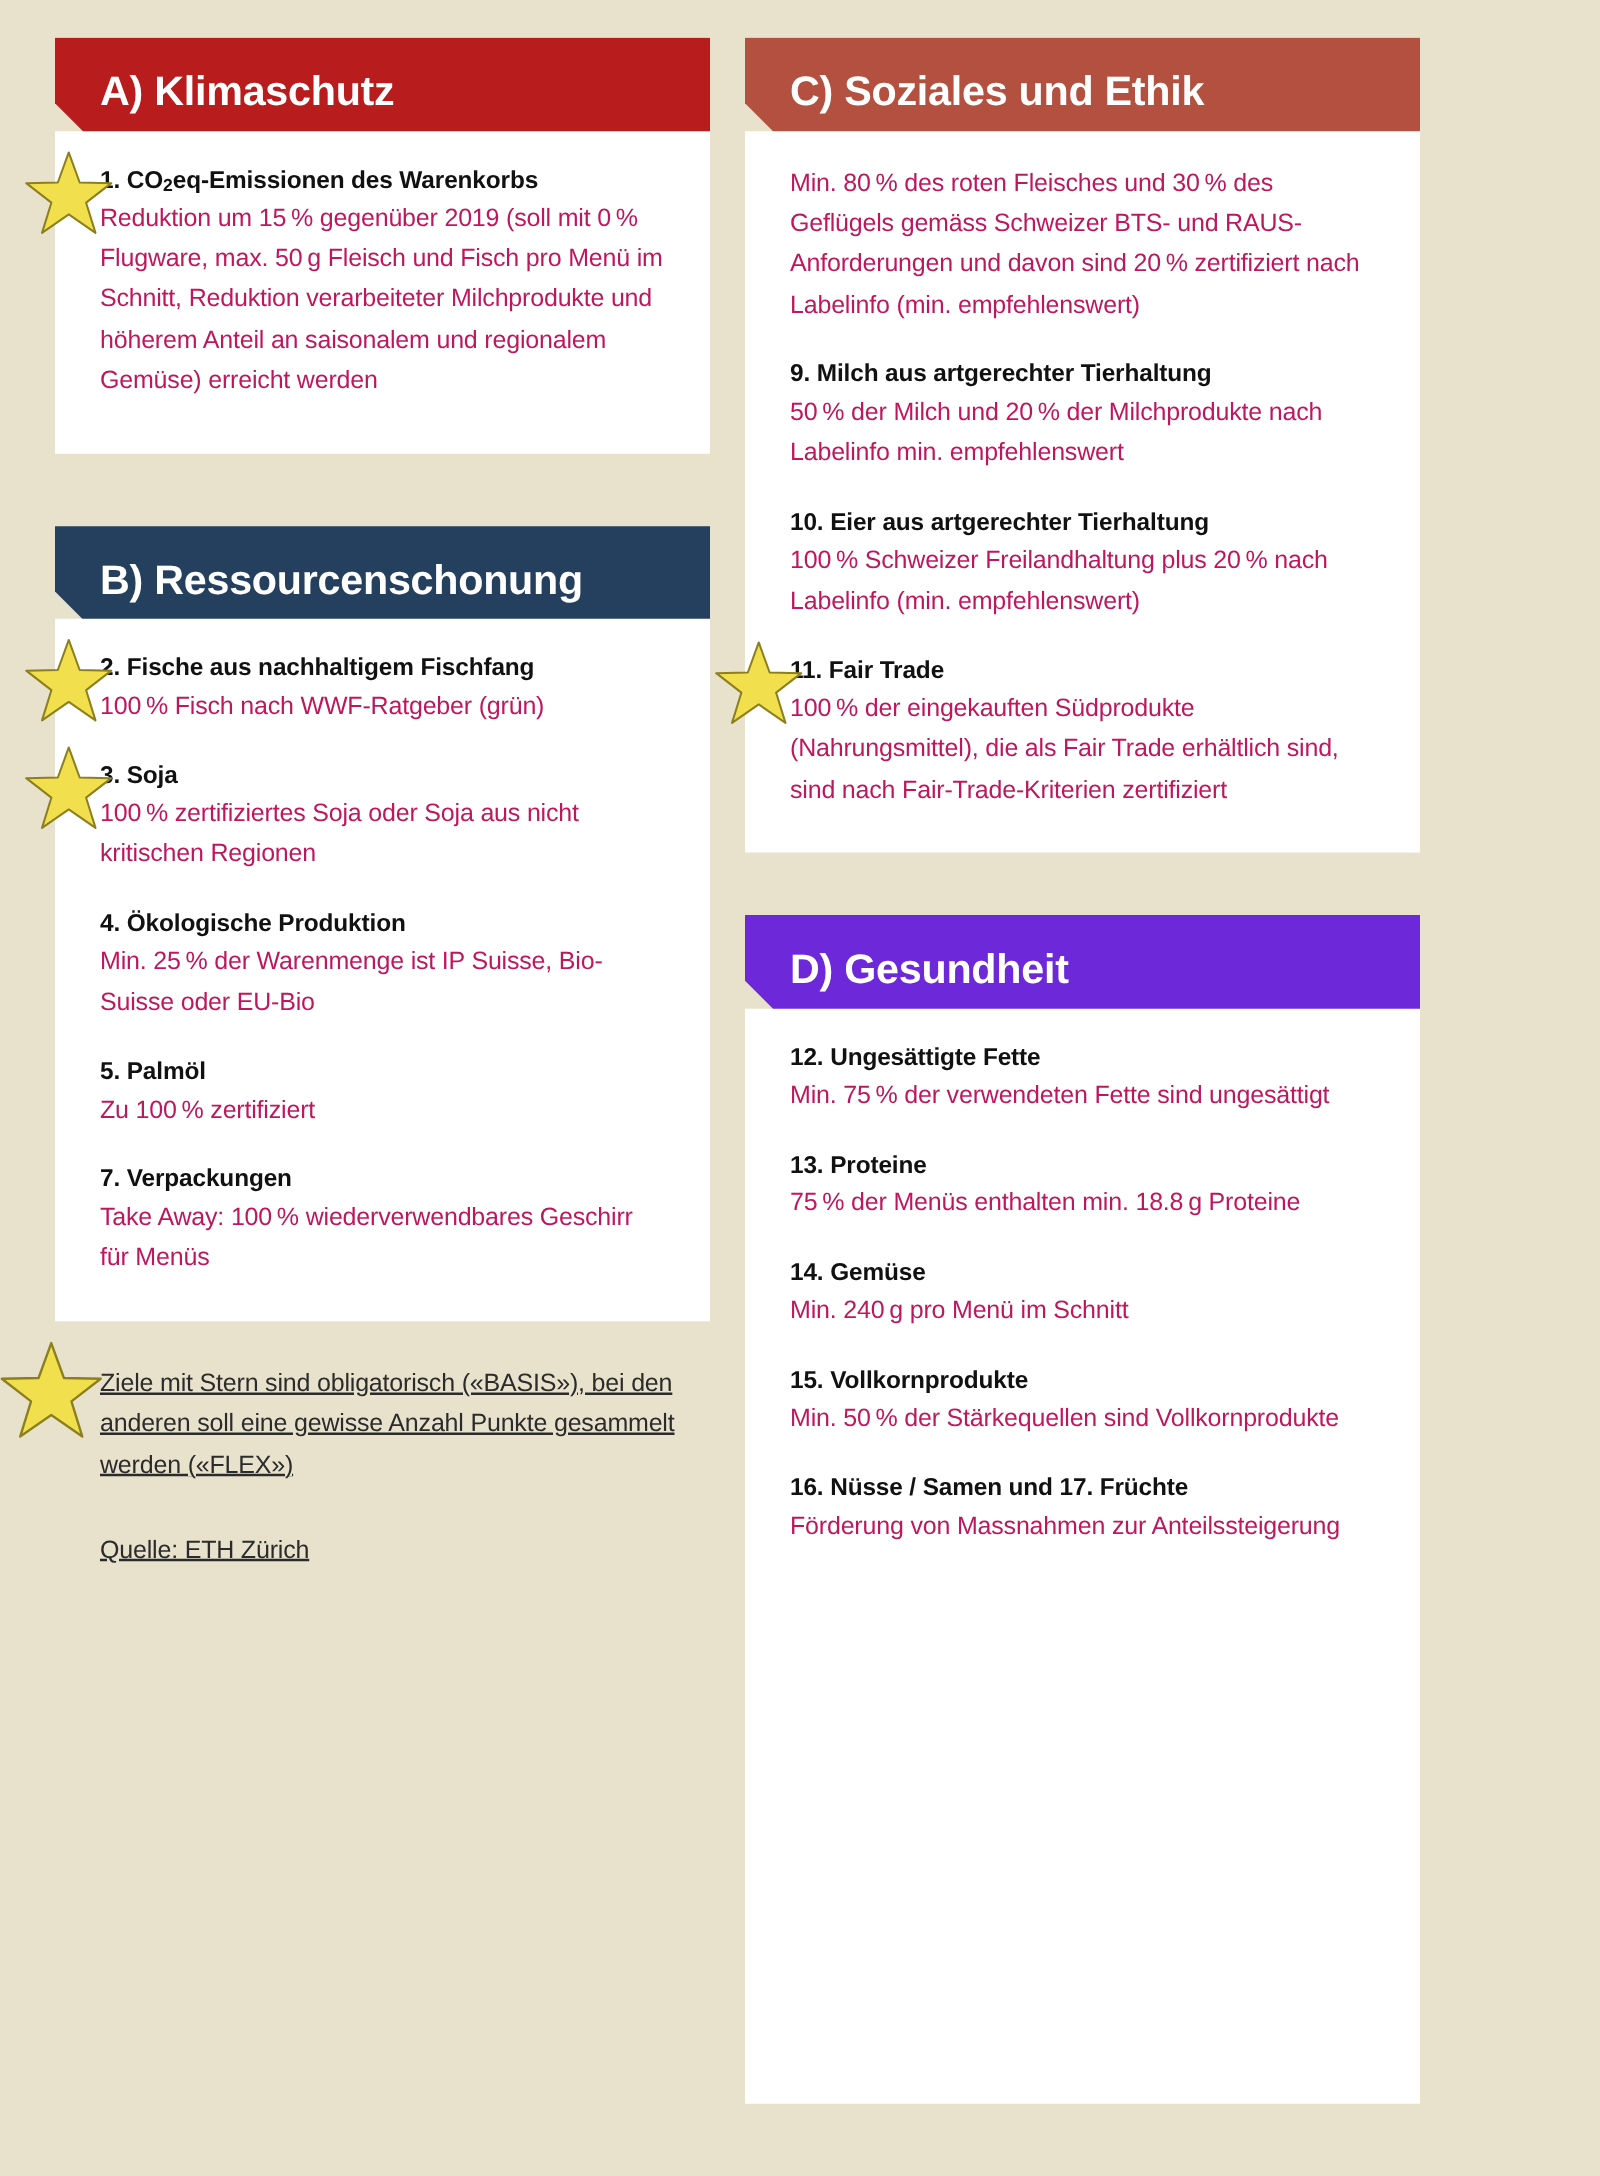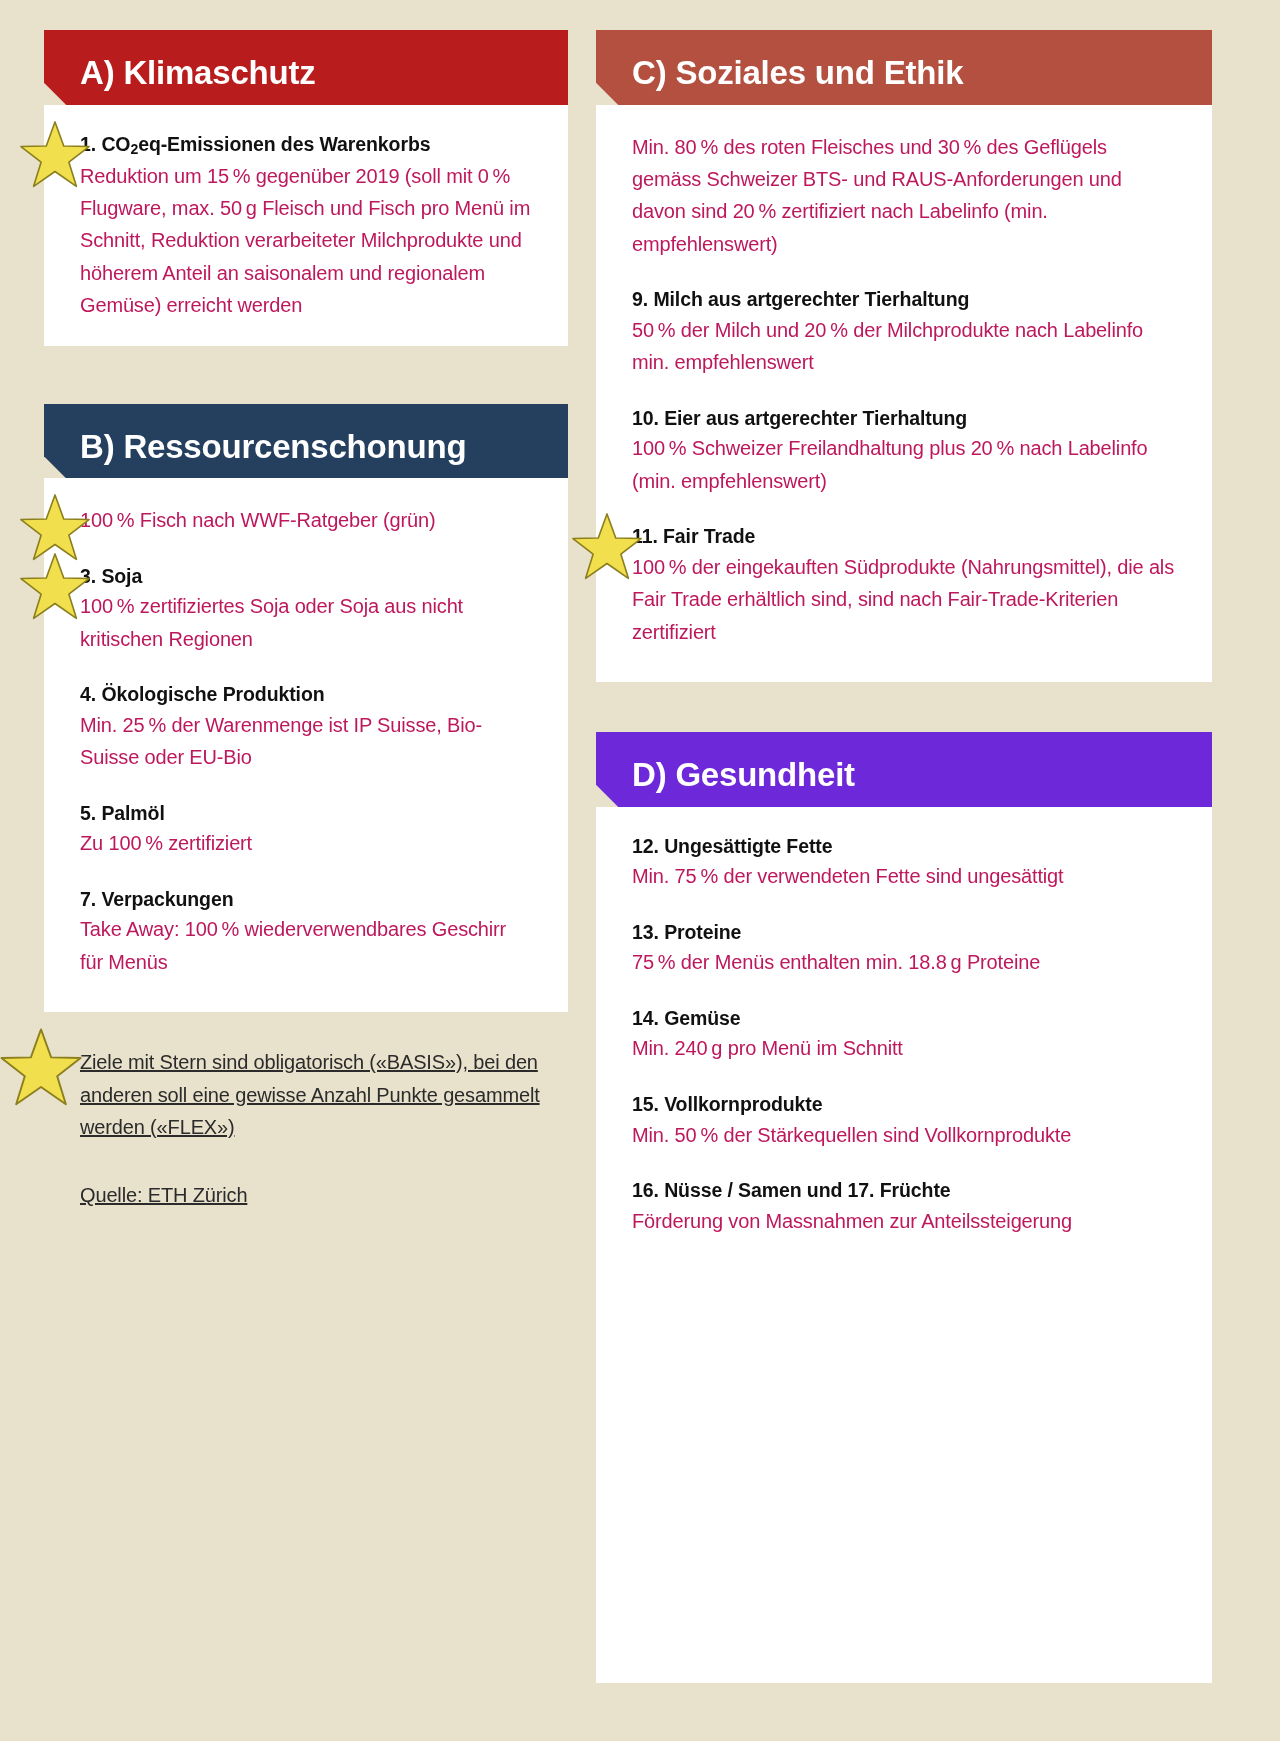--- a/index.html
+++ b/index.html
@@ -14,21 +14,21 @@
 
   .page {
     position:absolute;
     inset:0;
     display:flex;
     gap:28px;
     padding:30px 44px 30px 44px;
   }
   .col { position:relative; }
   .col-left  { width:524px; }
-  .col-right { width:616px; }
+  .col-right { width:540px; }
 
   
   .section { position:relative; }
 
   .sec-header {
     position:relative;
     color:#ffffff;
     font-weight:bold;
     font-size:33px;
     letter-spacing:-0.2px;
@@ -37,21 +37,21 @@
     clip-path: polygon(0 0, 100% 0, 100% 100%, 52px 100%, 0 calc(100% - 52px));
   }
   .sec-header .title { position:relative; z-index:2; }
 
   .sec-body {
     background:#ffffff;
     padding:6px 34px 34px 36px;
     margin-top:-30px;
     position:relative;
   }
-  .sec-body.tight { padding-bottom:24px; }
+  .sec-body.tight { padding-bottom:42px; }
 
   
   .item { position:relative; margin-top:26px; }
   .item:first-child { margin-top:20px; }
   .item .head {
     font-weight:bold;
     font-size:19.5px;
     line-height:1.42;
     letter-spacing:-0.1px;
     color:#111111;
@@ -129,20 +129,21 @@
         <span class="title">B) Ressourcenschonung</span>
       </div>
       <div class="sec-body">
 
         <div class="item">
           <span class="star">
             <svg viewBox="0 0 100 100">
                 <polygon points="50,4 61.8,36.5 96,37.2 68.8,58.3 78.9,91 50,71 21.1,91 31.2,58.3 4,37.2 38.2,36.5" fill="#f2df4e" stroke="#8c7f1d" stroke-width="2.2" stroke-linejoin="round"></polygon>
               </svg>
           </span>
+          <div class="head">2. Fische aus nachhaltigem Fischfang</div>
           <div class="desc">100 % Fisch nach WWF-Ratgeber (grün)</div>
         </div>
 
         <div class="item">
           <span class="star">
             <svg viewBox="0 0 100 100">
                 <polygon points="50,4 61.8,36.5 96,37.2 68.8,58.3 78.9,91 50,71 21.1,91 31.2,58.3 4,37.2 38.2,36.5" fill="#f2df4e" stroke="#8c7f1d" stroke-width="2.2" stroke-linejoin="round"></polygon>
               </svg>
           </span>
           <div class="head">3. Soja</div>

